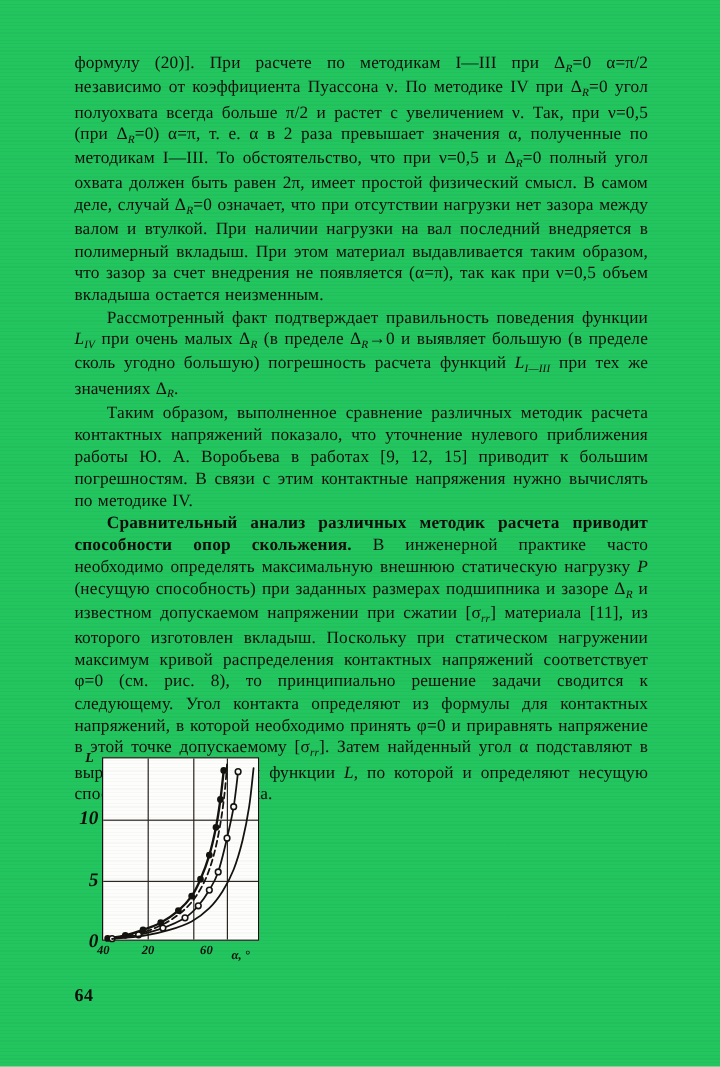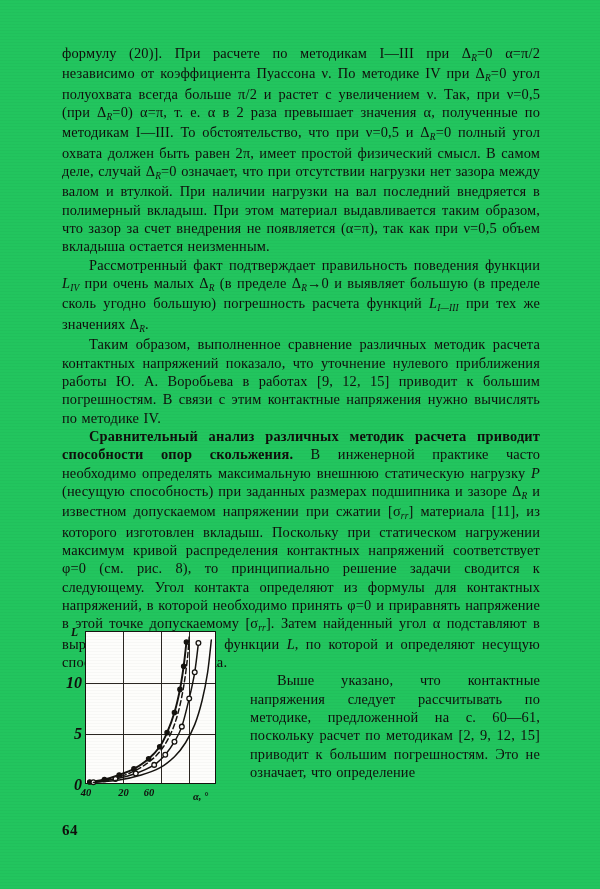--- a/index.html
+++ b/index.html
@@ -169,42 +169,41 @@
 
     <p class="body">формулу (20)]. При расчете по методикам I—III при Δ<sub>R</sub>=0 α=π/2 независимо от коэффициента Пуассона ν. По методике IV при Δ<sub>R</sub>=0 угол полуохвата всегда больше π/2 и растет с увеличением ν. Так, при ν=0,5 (при Δ<sub>R</sub>=0) α=π, т. е. α в 2 раза превышает значения α, полученные по методикам I—III. То обстоятельство, что при ν=0,5 и Δ<sub>R</sub>=0 полный угол охвата должен быть равен 2π, имеет простой физический смысл. В самом деле, случай Δ<sub>R</sub>=0 означает, что при отсутствии нагрузки нет зазора между валом и втулкой. При наличии нагрузки на вал последний внедряется в полимерный вкладыш. При этом материал выдавливается таким образом, что зазор за счет внедрения не появляется (α=π), так как при ν=0,5 объем вкладыша остается неизменным.</p>
     <p class="body indent">Рассмотренный факт подтверждает правильность поведения функции <i>L</i><sub>IV</sub> при очень малых Δ<sub>R</sub> (в пределе Δ<sub>R</sub>→0 и выявляет большую (в пределе сколь угодно большую) погрешность расчета функций <i>L</i><sub>I—III</sub> при тех же значениях Δ<sub>R</sub>.</p>
     <p class="body indent">Таким образом, выполненное сравнение различных методик расчета контактных напряжений показало, что уточнение нулевого приближения работы Ю. А. Воробьева в работах [9, 12, 15] приводит к большим погрешностям. В связи с этим контактные напряжения нужно вычислять по методике IV.</p>
     <p class="body indent">
       <span class="bold">Сравнительный анализ различных методик расчета приводит способности опор скольжения.</span>
       <span>В инженерной практике часто необходимо определять максимальную внешнюю статическую нагрузку <i>P</i> (несущую способность) при заданных размерах подшипника и зазоре Δ<sub>R</sub> и известном допускаемом напряжении при сжатии [σ<sub>rr</sub>] материала [11], из которого изготовлен вкладыш. Поскольку при статическом нагружении максимум кривой распределения контактных напряжений соответствует φ=0 (см. рис. 8), то принципиально решение задачи сводится к следующему. Угол контакта определяют из формулы для контактных напряжений, в которой необходимо принять φ=0 и приравнять напряжение в этой точке допускаемому [σ<sub>rr</sub>]. Затем найденный угол α подставляют в выражение для угловой функции <i>L</i>, по которой и определяют несущую способность подшипника.</span>
     </p>
     <p class="body indent">
       <span class="fig-float"></span>
-      <span>Выше указано, что контактные напряжения следует рассчитывать по методике, предложенной на с. 60—61, поскольку расчет по методикам [2, 9, 12, 15] приводит к большим погрешностям. Это не означает, что определение</span>
     </p>
   </div>
 
   <div class="figure">
     <div class="axis-name-y">L</div>
     <div class="axis-name-x">α, °</div>
 
     <div class="plot-frame">
 
       <div id="grid-layer">
           <div class="gridline-h" style="top: 102px;"></div>
           <div class="gridline-h" style="top: 51px;"></div>
           <div class="gridline-v" style="left: 37.4286px;"></div>
           <div class="gridline-v" style="left: 74.8571px;"></div>
           <div class="gridline-v" style="left: 102.929px;"></div>
           <div class="ytick-label" style="top: 153px;">0</div>
           <div class="ytick-label" style="top: 102px;">5</div>
           <div class="ytick-label" style="top: 51px;">10</div>
           <div class="xtick-label" style="left: 0px;">40</div>
           <div class="xtick-label" style="left: 37.4286px;">20</div>
-          <div class="xtick-label" style="left: 63px;">60</div>
+          <div class="xtick-label" style="left: 86px;">60</div>
         </div>
 
       <svg class="plot-svg" viewBox="0 0 131 153" preserveAspectRatio="none">
         <g id="curve-layer" fill="none" stroke="#15130f">
             <g>
               <path d="M 3.74 151.98 C 6.24 151.56, 13.72 150.62, 18.71 149.43 C 23.70 148.24, 28.70 146.63, 33.69 144.84 C 38.68 143.06, 43.67 141.44, 48.66 138.72 C 53.65 136.00, 59.26 132.26, 63.63 128.52 C 68.00 124.78, 71.74 120.70, 74.86 116.28 C 77.98 111.86, 79.85 107.78, 82.34 102.00 C 84.84 96.22, 87.65 88.91, 89.83 81.60 C 92.01 74.29, 93.88 65.96, 95.44 58.14 C 97.00 50.32, 98.09 42.67, 99.19 34.68 C 100.28 26.69, 101.53 14.28, 101.99 10.20" fill="none" stroke="#15130f" stroke-linecap="round" stroke-width="2.0"></path>
               <circle cx="3.74" cy="151.98" r="2.2" stroke="#15130f" stroke-width="1.3" fill="#15130f"></circle>
               <circle cx="18.71" cy="149.43" r="2.2" stroke="#15130f" stroke-width="1.3" fill="#15130f"></circle>
               <circle cx="33.69" cy="144.84" r="2.2" stroke="#15130f" stroke-width="1.3" fill="#15130f"></circle>
               <circle cx="48.66" cy="138.72" r="2.2" stroke="#15130f" stroke-width="1.3" fill="#15130f"></circle>

